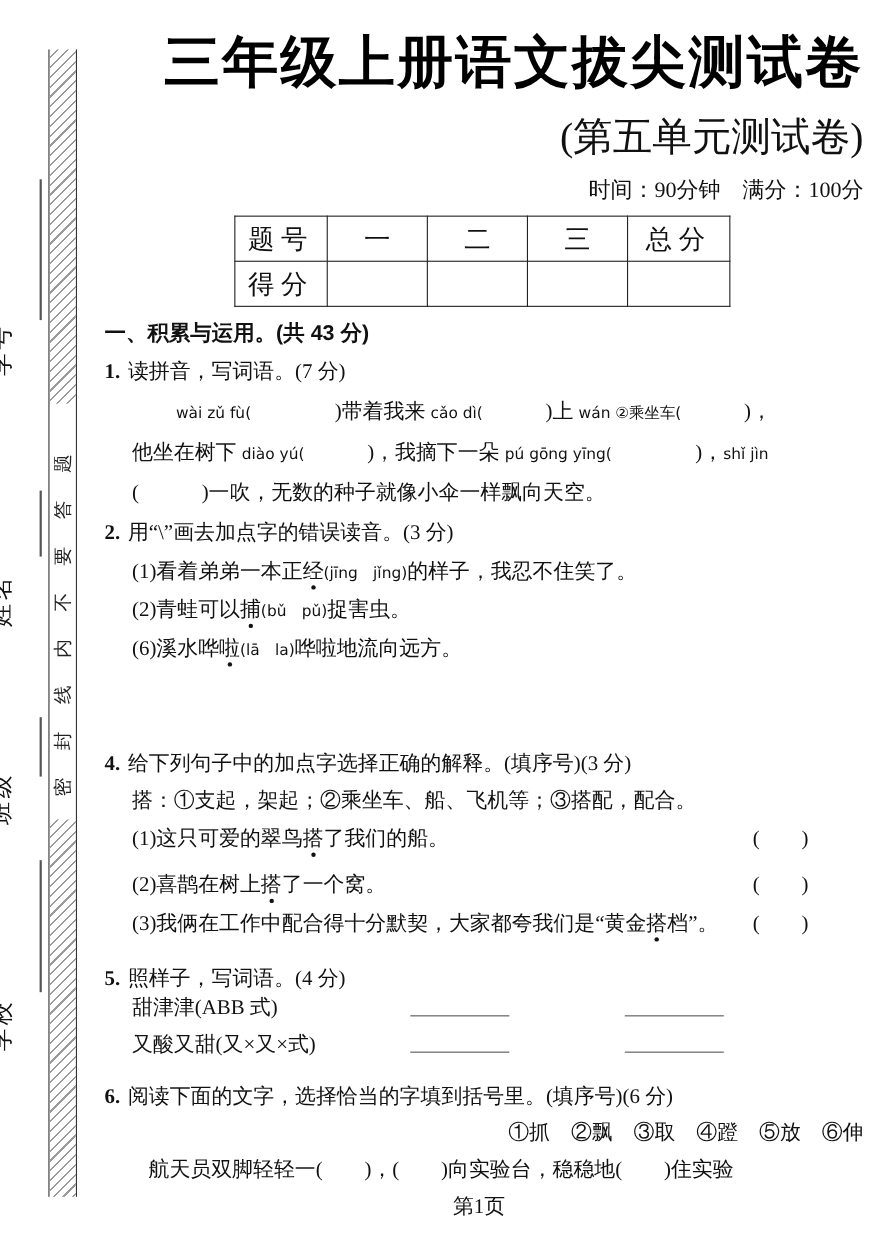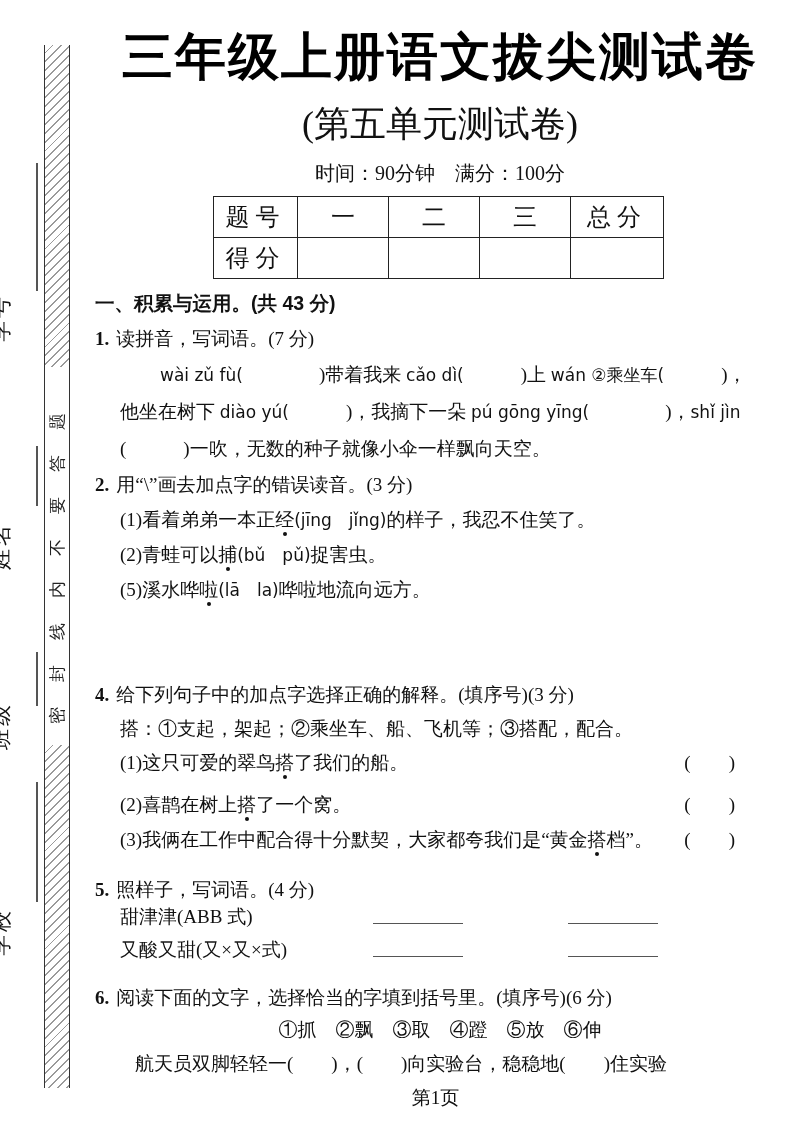--- a/index.html
+++ b/index.html
@@ -6,22 +6,22 @@
   .page{
     position:relative;
     width:793px;height:1122px;
     margin:0 auto;
     background:#ffffff;
     font-family:"Liberation Serif","DejaVu Serif",serif;
     color:#111;
     overflow:hidden;
   }
   .blk{position:absolute;left:95px;width:690px;font-size:19px;line-height:27px;white-space:nowrap;}
-  .center{text-align:center;}
-  .py{font-family:"DejaVu Sans","Liberation Sans",sans-serif;font-size:17px;}
+  .center{text-align:right;}
+  .py{font-family:"DejaVu Sans","Liberation Sans",sans-serif;font-size:14px;}
   .qnum{font-weight:bold;margin-right:7px;}
   .emph{position:relative;}
   .emph::after{
     content:"";position:absolute;left:50%;bottom:-6px;width:4px;height:4px;
     border-radius:50%;background:#111;transform:translateX(-50%);
   }
   
   .title{top:26px;font-family:"Liberation Sans","DejaVu Sans",sans-serif;
          font-weight:900;font-size:51px;line-height:62px;letter-spacing:2px;color:#000;}
   .subtitle{top:101px;font-size:36px;line-height:46px;}
@@ -126,21 +126,21 @@
   <div class="blk" style="top:471px">
     <span class="qnum">2.</span><span>用“\”画去加点字的错误读音。(3 分)</span>
   </div>
   <div class="blk ind" style="top:506px">
     <span>(1)看着弟弟一本正</span><span class="emph">经</span><span class="py">(jīng　jǐng)</span><span>的样子，我忍不住笑了。</span>
   </div>
   <div class="blk ind" style="top:541px">
     <span>(2)青蛙可以</span><span class="emph">捕</span><span class="py">(bǔ　pǔ)</span><span>捉害虫。</span>
   </div>
   <div class="blk ind" style="top:576px">
-    <span>(5)溪水哗</span><span class="emph">啦</span><span class="py">(lā　la)</span><span>哗啦地流向远方。</span>
+    <span>(6)溪水哗</span><span class="emph">啦</span><span class="py">(lā　la)</span><span>哗啦地流向远方。</span>
   </div>
 
 
   <div class="blk" style="top:681px">
     <span class="qnum">4.</span><span>给下列句子中的加点字选择正确的解释。(填序号)(3 分)</span>
   </div>
   <div class="blk ind" style="top:715px">搭：①支起，架起；②乘坐车、船、飞机等；③搭配，配合。</div>
   <div class="blk flexline" style="top:749px;left:120px;width:615px">
     <span><span>(1)这只可爱的翠鸟</span><span class="emph">搭</span><span>了我们的船。</span></span>
     <span>(　　)</span>

